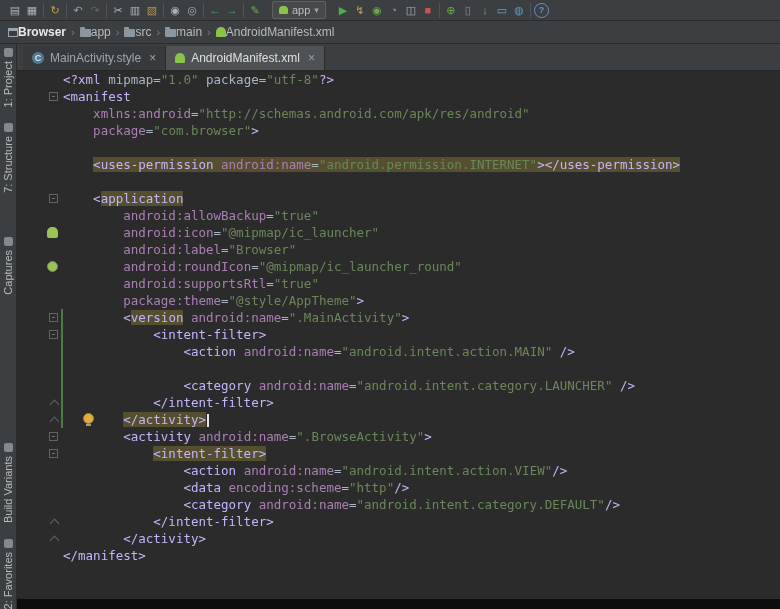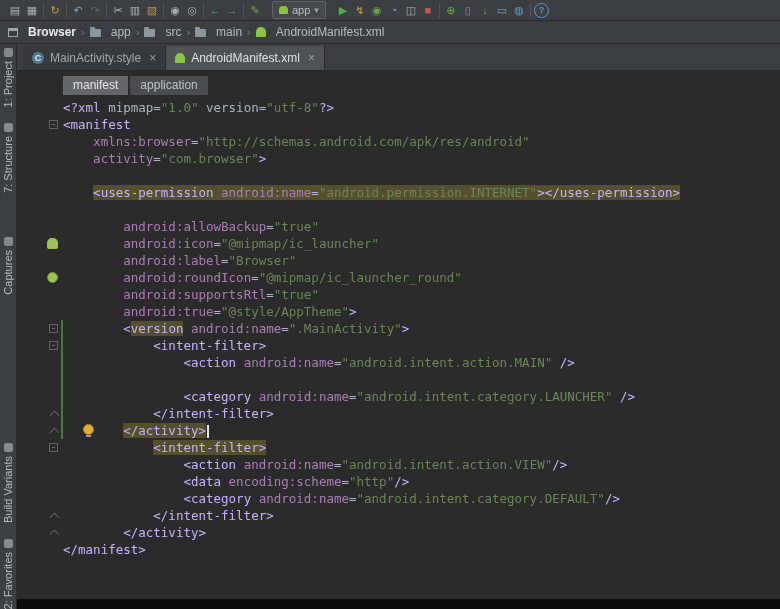--- a/index.html
+++ b/index.html
@@ -15,21 +15,21 @@
   .tbicon{width:16px;height:16px;font-size:11px;line-height:16px;text-align:center;cursor:default;}
   .tbicon.round{width:13px;height:13px;line-height:12px;font-size:9px;border:1px solid #6a8fd0;border-radius:50%;font-weight:bold;}
   .runconfig{display:flex;align-items:center;gap:4px;background:#45494a;border:1px solid #5e6163;
              border-radius:2px;height:16px;padding:0 6px;margin:0 6px;font-size:11px;color:#bcbec0;cursor:pointer;}
   .droid-dot{width:9px;height:8px;background:#8bc34a;border-radius:4px 4px 1px 1px;display:inline-block;}
   .rc-caret{color:#9da1a4;font-size:9px;}
 
   
   .navbar{height:22px;flex:0 0 22px;background:#3c3f41;border-bottom:1px solid #2c2c2c;
           display:flex;align-items:center;padding:0 8px;font-size:12px;color:#b7bcbe;}
-  .crumb{display:flex;align-items:center;gap:10px;cursor:pointer;}
+  .crumb{display:flex;align-items:center;gap:0;cursor:pointer;}
   .crumb-label{color:#b7bcbe;}
   .crumb.bold .crumb-label{color:#e8eaeb;font-weight:bold;}
   .crumb-sep{color:#7b7f82;margin:0 5px;font-size:11px;}
   .ci{display:inline-block;}
   .ci-folder{width:11px;height:8px;background:#8a97a1;border-radius:1px;position:relative;margin-top:2px;}
   .ci-folder::before{content:"";position:absolute;left:0;top:-2px;width:5px;height:2px;background:#8a97a1;border-radius:1px 1px 0 0;}
   .ci-window{width:10px;height:9px;border:1px solid #9aa5ad;box-sizing:border-box;box-shadow:inset 0 2px 0 #9aa5ad;}
   .ci-android{width:10px;height:10px;background:#8bc34a;border-radius:5px 5px 1px 1px;}
   .ci-class{width:12px;height:12px;border-radius:50%;background:#54788e;color:#d7e6f0;
             font-size:9px;line-height:12px;text-align:center;font-weight:bold;}
@@ -204,56 +204,58 @@
             <span class="tab-label">MainActivity.style</span>
             <span class="tab-close">×</span>
           </div>
           <div class="tab active">
             <span class="ci ci-android"></span>
             <span class="tab-label">AndroidManifest.xml</span>
             <span class="tab-close">×</span>
           </div>
         </div>
       <div class="editor">
-        <div class="chips">
-            <span class="chip current">manifest</span>
-            <span class="chip">application</span>
-          </div>
         <div class="code">
             <div class="code-line">
               <span class="gutter"></span>
-              <span class="line-text"><span class="tk-tag">&lt;?xml </span><span class="tk-plain">mipmap=</span><span class="tk-value">"1.0"</span><span class="tk-plain"> version=</span><span class="tk-value">"utf-8"</span><span class="tk-tag">?&gt;</span></span>
+              <span class="line-text"><span class="tk-tag">&lt;?xml </span><span class="tk-plain">mipmap=</span><span class="tk-value">"1.0"</span><span class="tk-plain"> package=</span><span class="tk-value">"utf-8"</span><span class="tk-tag">?&gt;</span></span>
             </div>
             <div class="code-line">
               <span class="gutter">
                 <span class="fold-start"></span>
               </span>
               <span class="line-text"><span class="tk-tag">&lt;manifest</span></span>
             </div>
             <div class="code-line">
               <span class="gutter"></span>
-              <span class="line-text"><span class="tk-plain">    </span><span class="tk-attr">xmlns:browser</span><span class="tk-plain">=</span><span class="tk-value">"http://schemas.android.com/apk/res/android"</span></span>
-            </div>
-            <div class="code-line">
-              <span class="gutter"></span>
-              <span class="line-text"><span class="tk-plain">    </span><span class="tk-attr">activity</span><span class="tk-plain">=</span><span class="tk-value">"com.browser"</span><span class="tk-tag">&gt;</span></span>
+              <span class="line-text"><span class="tk-plain">    </span><span class="tk-attr">xmlns:android</span><span class="tk-plain">=</span><span class="tk-value">"http://schemas.android.com/apk/res/android"</span></span>
+            </div>
+            <div class="code-line">
+              <span class="gutter"></span>
+              <span class="line-text"><span class="tk-plain">    </span><span class="tk-attr">package</span><span class="tk-plain">=</span><span class="tk-value">"com.browser"</span><span class="tk-tag">&gt;</span></span>
             </div>
             <div class="code-line">
               <span class="gutter"></span>
               <span class="line-text"></span>
             </div>
             <div class="code-line">
               <span class="gutter"></span>
               <span class="line-text"><span class="tk-plain">    </span><span class="tk-tag tk-hl">&lt;uses-permission </span><span class="tk-attr tk-hl">android:name</span><span class="tk-plain tk-hl">=</span><span class="tk-value tk-hl">"android.permission.INTERNET"</span><span class="tk-tag tk-hl">&gt;&lt;/uses-permission&gt;</span></span>
             </div>
             <div class="code-line">
               <span class="gutter"></span>
               <span class="line-text"></span>
             </div>
             <div class="code-line">
+              <span class="gutter">
+                <span class="fold-start"></span>
+              </span>
+              <span class="line-text"><span class="tk-plain">    </span><span class="tk-tag">&lt;</span><span class="tk-tag tk-hl">application</span></span>
+            </div>
+            <div class="code-line">
               <span class="gutter"></span>
               <span class="line-text"><span class="tk-plain">        </span><span class="tk-attr">android:allowBackup</span><span class="tk-plain">=</span><span class="tk-value">"true"</span></span>
             </div>
             <div class="code-line">
               <span class="gutter">
                 <span class="gi gi-android"></span>
               </span>
               <span class="line-text"><span class="tk-plain">        </span><span class="tk-attr">android:icon</span><span class="tk-plain">=</span><span class="tk-value">"@mipmap/ic_launcher"</span></span>
             </div>
             <div class="code-line">
@@ -265,21 +267,21 @@
                 <span class="gi gi-circle"></span>
               </span>
               <span class="line-text"><span class="tk-plain">        </span><span class="tk-attr">android:roundIcon</span><span class="tk-plain">=</span><span class="tk-value">"@mipmap/ic_launcher_round"</span></span>
             </div>
             <div class="code-line">
               <span class="gutter"></span>
               <span class="line-text"><span class="tk-plain">        </span><span class="tk-attr">android:supportsRtl</span><span class="tk-plain">=</span><span class="tk-value">"true"</span></span>
             </div>
             <div class="code-line">
               <span class="gutter"></span>
-              <span class="line-text"><span class="tk-plain">        </span><span class="tk-attr">android:true</span><span class="tk-plain">=</span><span class="tk-value">"@style/AppTheme"</span><span class="tk-tag">&gt;</span></span>
+              <span class="line-text"><span class="tk-plain">        </span><span class="tk-attr">package:theme</span><span class="tk-plain">=</span><span class="tk-value">"@style/AppTheme"</span><span class="tk-tag">&gt;</span></span>
             </div>
             <div class="code-line vcs">
               <span class="gutter">
                 <span class="fold-start"></span>
               </span>
               <span class="line-text"><span class="tk-plain">        </span><span class="tk-tag">&lt;</span><span class="tk-tag tk-hl">version</span><span class="tk-plain"> </span><span class="tk-attr">android:name</span><span class="tk-plain">=</span><span class="tk-value">".MainActivity"</span><span class="tk-tag">&gt;</span></span>
             </div>
             <div class="code-line vcs">
               <span class="gutter">
                 <span class="fold-start"></span>
@@ -303,20 +305,26 @@
                 <span class="fold-end"></span>
               </span>
               <span class="line-text"><span class="tk-plain">            </span><span class="tk-tag">&lt;/intent-filter&gt;</span></span>
             </div>
             <div class="code-line vcs">
               <span class="gutter">
                 <span class="fold-end"></span>
               </span>
               <span class="line-text"><span class="tk-plain">        </span><span class="tk-tag tk-hl">&lt;/activity&gt;</span><span class="caret"></span></span>
               <span class="bulb"></span>
+            </div>
+            <div class="code-line">
+              <span class="gutter">
+                <span class="fold-start"></span>
+              </span>
+              <span class="line-text"><span class="tk-plain">        </span><span class="tk-tag">&lt;activity </span><span class="tk-attr">android:name</span><span class="tk-plain">=</span><span class="tk-value">".BrowseActivity"</span><span class="tk-tag">&gt;</span></span>
             </div>
             <div class="code-line">
               <span class="gutter">
                 <span class="fold-start"></span>
               </span>
               <span class="line-text"><span class="tk-plain">            </span><span class="tk-tag tk-hl">&lt;intent-filter&gt;</span></span>
             </div>
             <div class="code-line">
               <span class="gutter"></span>
               <span class="line-text"><span class="tk-plain">                </span><span class="tk-tag">&lt;action </span><span class="tk-attr">android:name</span><span class="tk-plain">=</span><span class="tk-value">"android.intent.action.VIEW"</span><span class="tk-tag">/&gt;</span></span>

